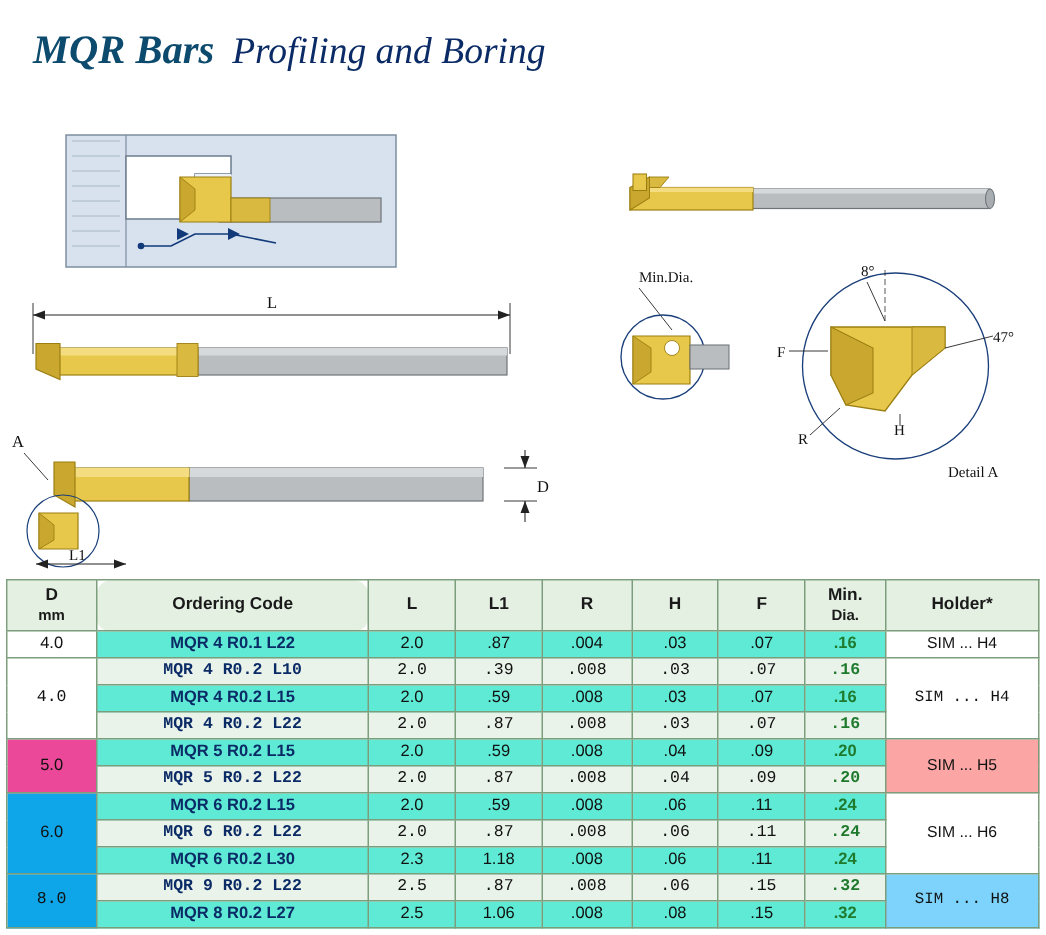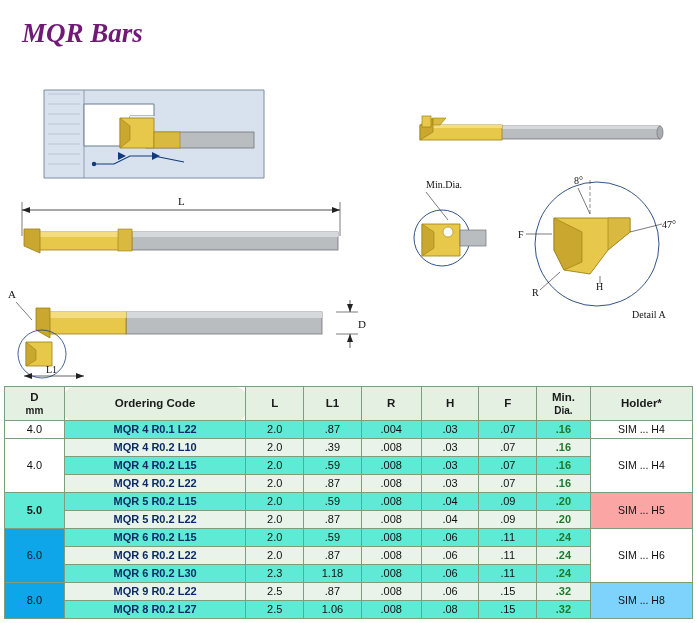--- a/index.html
+++ b/index.html
@@ -15,21 +15,21 @@
   
   .title-row {
     position: absolute;
     left: 22px; top: 18px;
     display: flex; align-items: baseline; gap: 12px;
   }
   .title-main {
     font-family: "Liberation Serif", serif;
     font-weight: bold; font-style: italic;
     font-size: 27px;
-    color: #701a75;
+    color: #0c4a6e;
     letter-spacing: 0px;
   }
   .title-sub {
     font-family: "Liberation Serif", serif;
     font-style: italic;
     font-size: 25px;
     color: #0b2b66;
   }
 
   
@@ -59,21 +59,21 @@
   }
   table.spec thead th {
     background: #e4f0e2;
     font-weight: bold;
     height: 34px;
     line-height: 13px;
     font-size: 11.5px;
     color: #1a1a1a;
   }
   table.spec thead th .hdr-unit { display:block; font-weight: bold; font-size: 10px; }
-  tr.alt td { background: #eaf3ea; }
+  tr.alt td { background: #eaf3ea; font-family: Liberation Mono, monospace; }
   tr.plain td { background: #5eead4; }
   td.code { font-weight: bold; color: #0b2b66; font-size: 11px; }
   td.mindia { color: #1f7a2e; font-weight: bold; }
   td.dcol { font-size: 11px; }
   td.holder { font-size: 10.5px; }
   .col-d { width: 58px; }
   .col-code { width: 176px; border-radius: 10px; }
   .col-l { width: 56px; }
   .col-l1 { width: 56px; }
   .col-r { width: 58px; }
@@ -82,20 +82,21 @@
   .col-min { width: 52px; }
   .col-holder { width: 99px; }
 </style>
 </head>
 <body>
 
 <div class="page">
 
   <div class="title-row">
     <span class="title-main">MQR Bars</span>
+    <span class="title-sub">Profiling and Boring</span>
   </div>
 
   <div class="figures">
 
     <svg class="fig" style="left:34px; top:12px;" width="240" height="120" viewBox="0 0 240 120">
 
       <path d="M10,20 L150,20 L230,20 L230,108 L10,108 Z" fill="#d7e2ee" stroke="#7d8ea0" stroke-width="1"></path>
       <path d="M50,20 L50,108" stroke="#7d8ea0" stroke-width="0.8"></path>
 
       <path d="M50,34 L120,34 L120,46 L96,46 L96,62 L120,62 L120,76 L50,76 Z" fill="#ffffff" stroke="#6b7c8e" stroke-width="1"></path>
@@ -278,21 +279,21 @@
           <tr class="alt">
             <td class="code">MQR 4 R0.2 L22</td>
             <td>2.0</td>
             <td>.87</td>
             <td>.008</td>
             <td>.03</td>
             <td>.07</td>
             <td class="mindia">.16</td>
           </tr>
           <tr class="plain">
-            <td class="dcol" rowspan="2" style="background: #5eead4; font-weight: bold;">5.0</td>
+            <td class="dcol" rowspan="2" style="background: #ec4899;">5.0</td>
             <td class="code">MQR 5 R0.2 L15</td>
             <td>2.0</td>
             <td>.59</td>
             <td>.008</td>
             <td>.04</td>
             <td>.09</td>
             <td class="mindia">.20</td>
             <td class="holder" rowspan="2" style="background: #fca5a5;">SIM ... H5</td>
           </tr>
           <tr class="alt">

